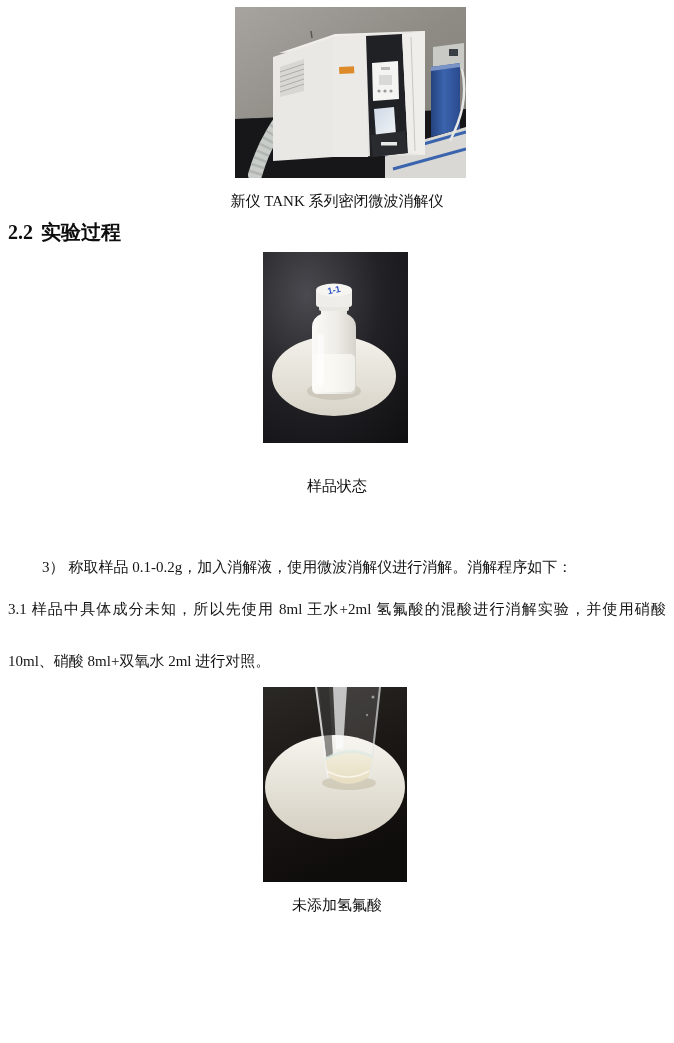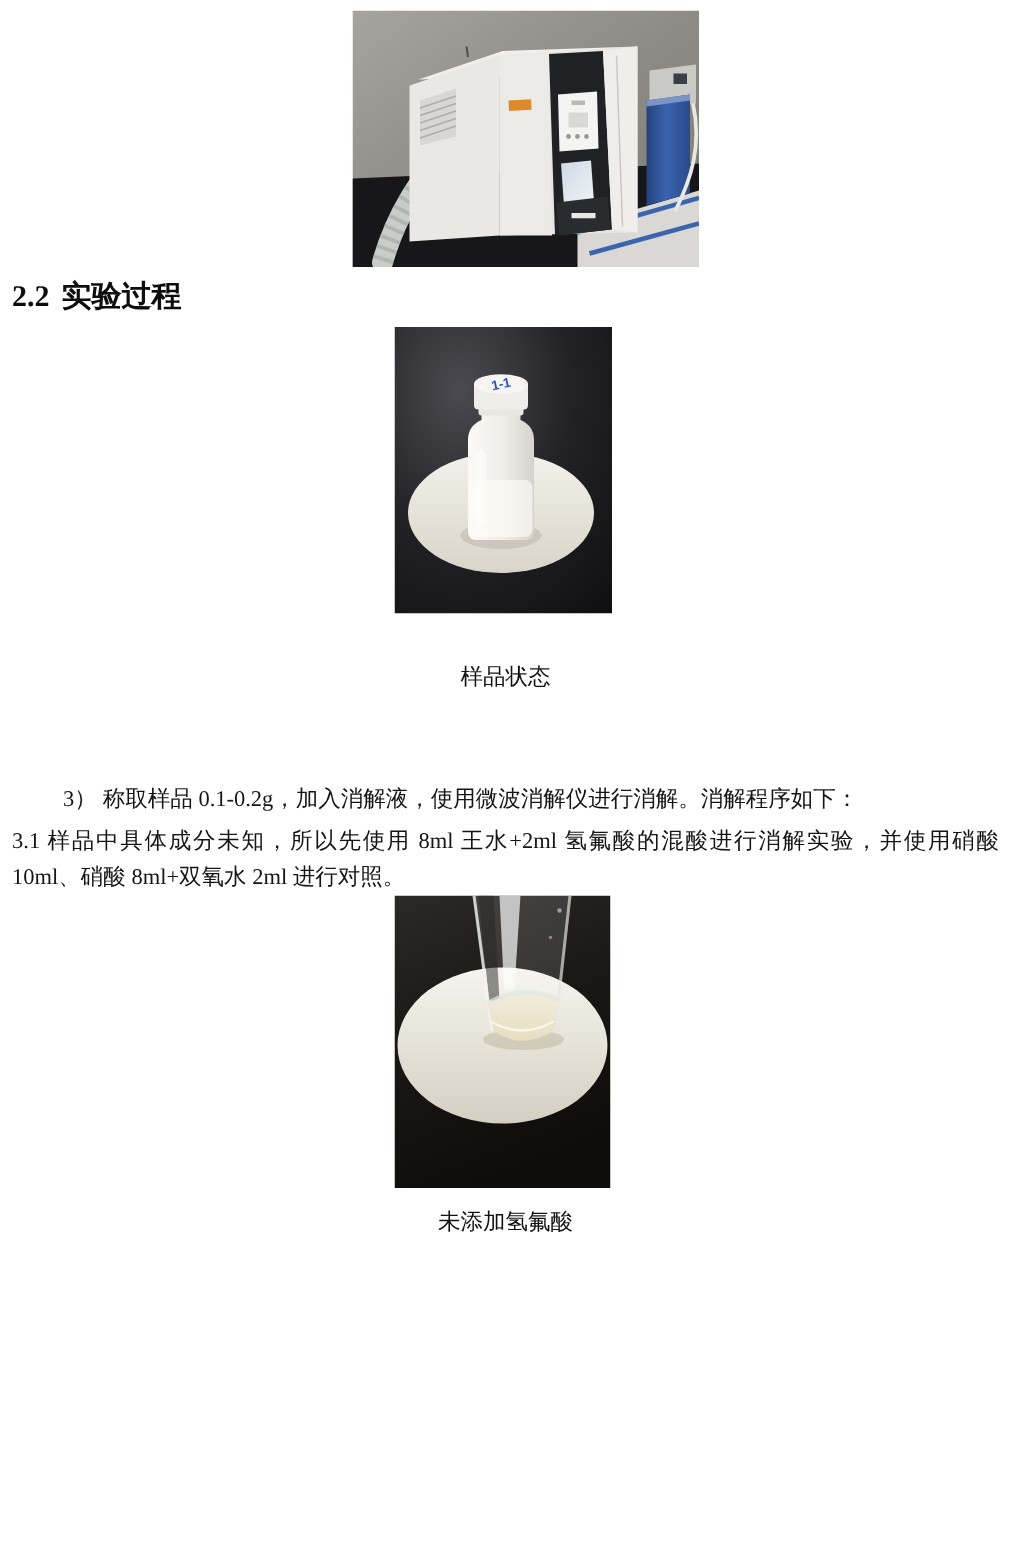--- a/index.html
+++ b/index.html
@@ -62,21 +62,21 @@
   }
   table.program th {
     font-weight: normal;
     letter-spacing: 7px;
     text-indent: 7px;
     height: 32px;
   }
   table.program td { height: 34px; font-family: "Liberation Serif", serif; }
   .paragraph {
     margin: 6px 8px 0 8px;
-    line-height: 24px;
+    line-height: 52px;
     text-align: justify;
     font-family: Liberation Serif, serif;
   }
 </style>
 </head>
 <body>
 
 <div>
 
   <div class="figure fig-instrument">
@@ -142,20 +142,21 @@
       <polygon points="167,27 190,24 190,148 173,146" fill="#efeeeb"></polygon>
       <line x1="176" y1="30" x2="180" y2="144" stroke="#c9c8c4" stroke-width="1"></line>
 
       <polygon points="198,40 229,36 229,62 198,66" fill="#c9cac6"></polygon>
       <rect x="214" y="42" width="9" height="7" fill="#3a3f46"></rect>
       <polygon points="196,60 225,56 225,122 196,130" fill="url(#blueMachine)"></polygon>
       <polygon points="196,60 225,56 225,60 196,64" fill="#7b94c6"></polygon>
       <path d="M227,62 C233,90 226,112 215,134" stroke="#e8e9e6" stroke-width="2.5" fill="none"></path>
     </svg>
   </div>
+  <div class="caption caption-instrument">新仪 TANK 系列密闭微波消解仪</div>
 
   <div class="heading heading-2-2">
     <span class="h-num">2.2</span><span class="h-title">实验过程</span>
   </div>
 
 
   <div class="figure fig-sample">
     <svg viewBox="0 0 145 191" width="145" height="191">
       <defs>
         <radialGradient id="bg2" cx="0.3" cy="0.22" r="1.15">

